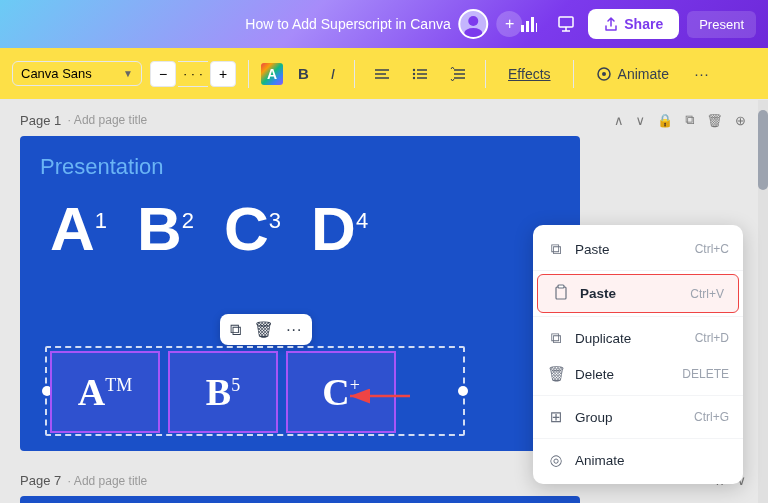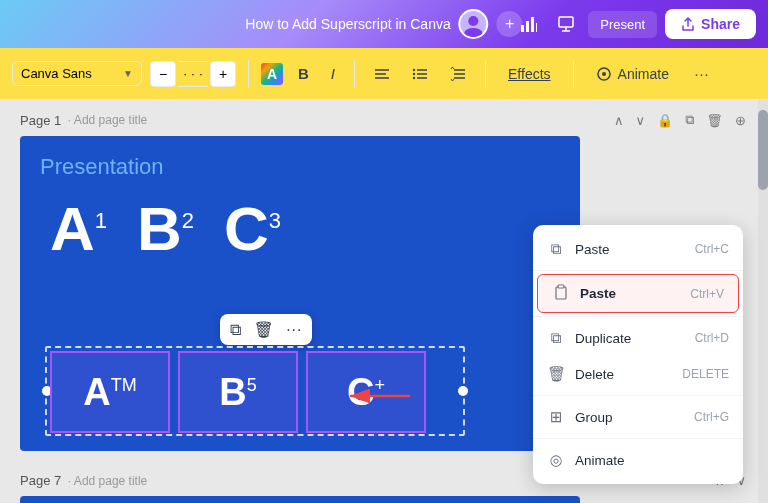--- a/index.html
+++ b/index.html
@@ -310,27 +310,28 @@
 
     
     .letter-boxes {
       position: absolute;
       top: 215px;
       left: 30px;
       display: flex;
       gap: 8px;
     }
     .letter-box {
-      width: 120px;
+      width: 110px;
       height: 82px;
       border: 2px solid #a855f7;
       background: rgba(168, 85, 247, 0.15);
       display: flex;
       align-items: center;
       justify-content: center;
+      font-family: Liberation Serif, serif;
     }
     .letter-box-text {
       color: white;
       font-size: 38px;
       font-weight: 700;
     }
     .letter-box-text sup {
       font-size: 18px;
       font-weight: 400;
     }
@@ -445,27 +446,27 @@
         <rect x="16" y="8" width="1" height="9" fill="white"></rect>
       </svg>
     </button>
     <button class="header-icon-btn">
       <svg width="16" height="16" viewBox="0 0 16 16">
         <rect x="1" y="1" width="14" height="10" rx="1" stroke="white" stroke-width="1.5" fill="none"></rect>
         <line x1="8" y1="11" x2="8" y2="15" stroke="white" stroke-width="1.5"></line>
         <line x1="4" y1="15" x2="12" y2="15" stroke="white" stroke-width="1.5"></line>
       </svg>
     </button>
-    <button id="present-btn">Present</button>
     <button id="share-btn">
       <svg width="14" height="14" viewBox="0 0 14 14">
         <path d="M7 1v8M4 4l3-3 3 3M2 9v4h10V9" stroke="#7c3aed" stroke-width="1.5" fill="none" stroke-linecap="round" stroke-linejoin="round"></path>
       </svg>
       <span>Share</span>
     </button>
+    <button id="present-btn">Present</button>
   </div>
 </div>
 
 <div id="toolbar">
   <div id="font-selector">
     <span style="font-size:13px;flex:1;">Canva Sans</span>
     <span style="font-size:10px;color:#666;">▼</span>
   </div>
   <div class="font-size-controls">
     <button class="font-size-btn">−</button>
@@ -542,20 +543,21 @@
         </div>
       </div>
 
       <div class="slide-canvas">
         <div class="slide-title">Presentation</div>
 
         <div class="letters-row">
           <div class="big-letter">A<span class="sup-num">1</span></div>
           <div class="big-letter">B<span class="sup-num">2</span></div>
           <div class="big-letter">C<span class="sup-num">3</span></div>
+          <div class="big-letter">D<span class="sup-num">4</span></div>
         </div>
 
         <div class="element-mini-toolbar">
           <button class="mini-btn">⧉</button>
           <button class="mini-btn">🗑</button>
           <button class="mini-btn">···</button>
         </div>
 
         <div class="selected-element">
           <div class="resize-handle handle-left"></div>

